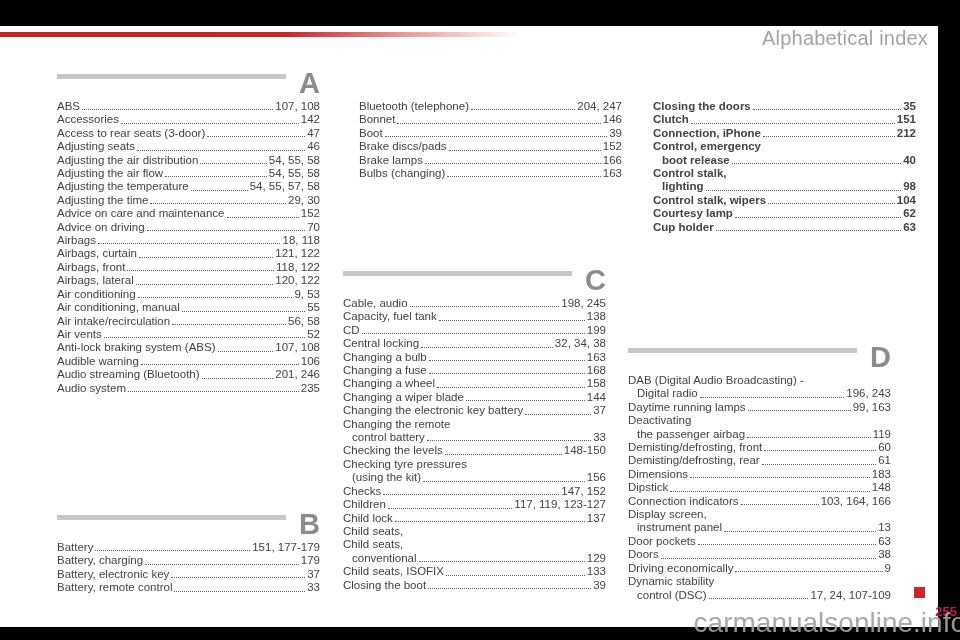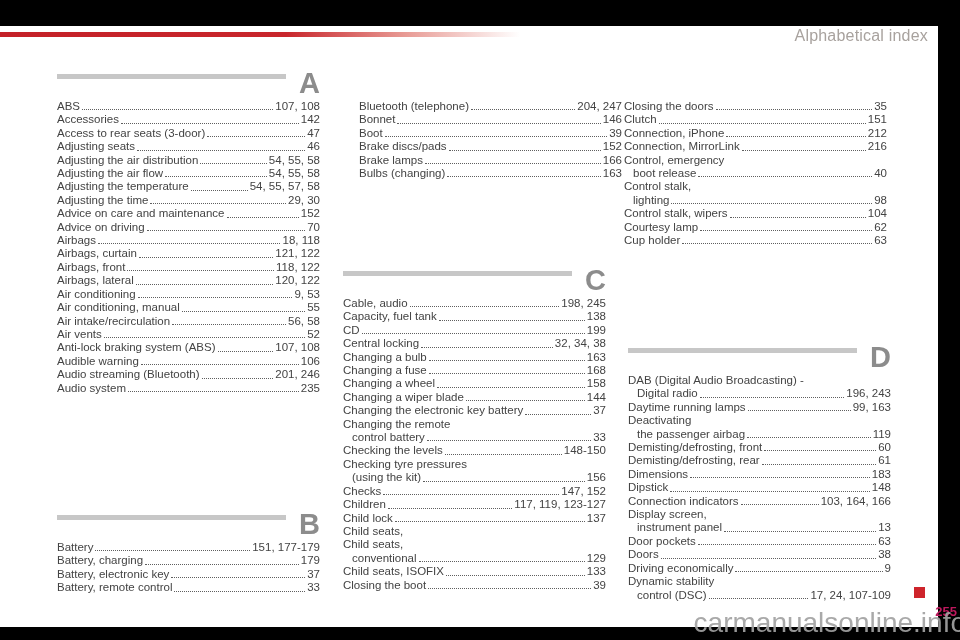--- a/index.html
+++ b/index.html
@@ -11,29 +11,29 @@
   
   .topbar{position:absolute;top:0;left:0;width:960px;height:26px;background:#000;}
   .rightbar{position:absolute;top:0;right:0;width:22px;height:640px;background:#000;}
   .bottombar{position:absolute;bottom:0;left:0;width:960px;height:13px;background:#000;}
   .redline{
     position:absolute;top:32px;left:0;width:520px;height:5px;
     background:linear-gradient(to right,#c42128 0%,#c8262c 55%,#e89b95 78%,rgba(255,255,255,0) 100%);
   }
   .header-title{
     position:absolute;top:27px;right:32px;
-    font-size:16px;color:#a8a29e;letter-spacing:.2px;
+    font-size:20px;color:#a8a29e;letter-spacing:.2px;
   }
   
   .idx{position:absolute;width:263px;}
   .sec-a{left:57px;top:71px;}
   .sec-b{left:57px;top:512px;}
   .sec-bc{left:343px;top:100px;margin-left:16px;}
   .sec-c{left:343px;top:268px;}
-  .sec-cc{left:624px;top:100px;}
+  .sec-cc{left:653px;top:100px;font-weight:bold;}
   .sec-d{left:628px;top:345px;}
   .sec-header{display:flex;align-items:flex-start;height:26px;margin-bottom:3px;}
   .sec-bar{flex:1;height:5px;background:#c7c7c7;margin-top:3px;margin-right:13px;}
   .sec-letter{
     font-size:29px;font-weight:bold;color:#8c8c8c;line-height:24px;
   }
   .row{display:flex;font-size:11.5px;line-height:13.4px;color:#434343;}
   .lbl{white-space:nowrap;}
   .leader{flex:1;align-self:flex-end;border-bottom:1.5px dotted #5f5f5f;margin:0 2px 3px 2px;min-width:6px;}
   .pg{white-space:nowrap;}
@@ -355,25 +355,20 @@
           <span class="lbl">Clutch</span>
           <span class="leader"></span>
           <span class="pg">151</span>
         </div>
         <div class="row">
           <span class="lbl">Connection, iPhone</span>
           <span class="leader"></span>
           <span class="pg">212</span>
         </div>
         <div class="row">
-          <span class="lbl">Connection, MirrorLink</span>
-          <span class="leader"></span>
-          <span class="pg">216</span>
-        </div>
-        <div class="row">
           <span class="lbl">Control, emergency</span>
         </div>
         <div class="row ind">
           <span class="lbl">boot release</span>
           <span class="leader"></span>
           <span class="pg">40</span>
         </div>
         <div class="row">
           <span class="lbl">Control stalk,</span>
         </div>

